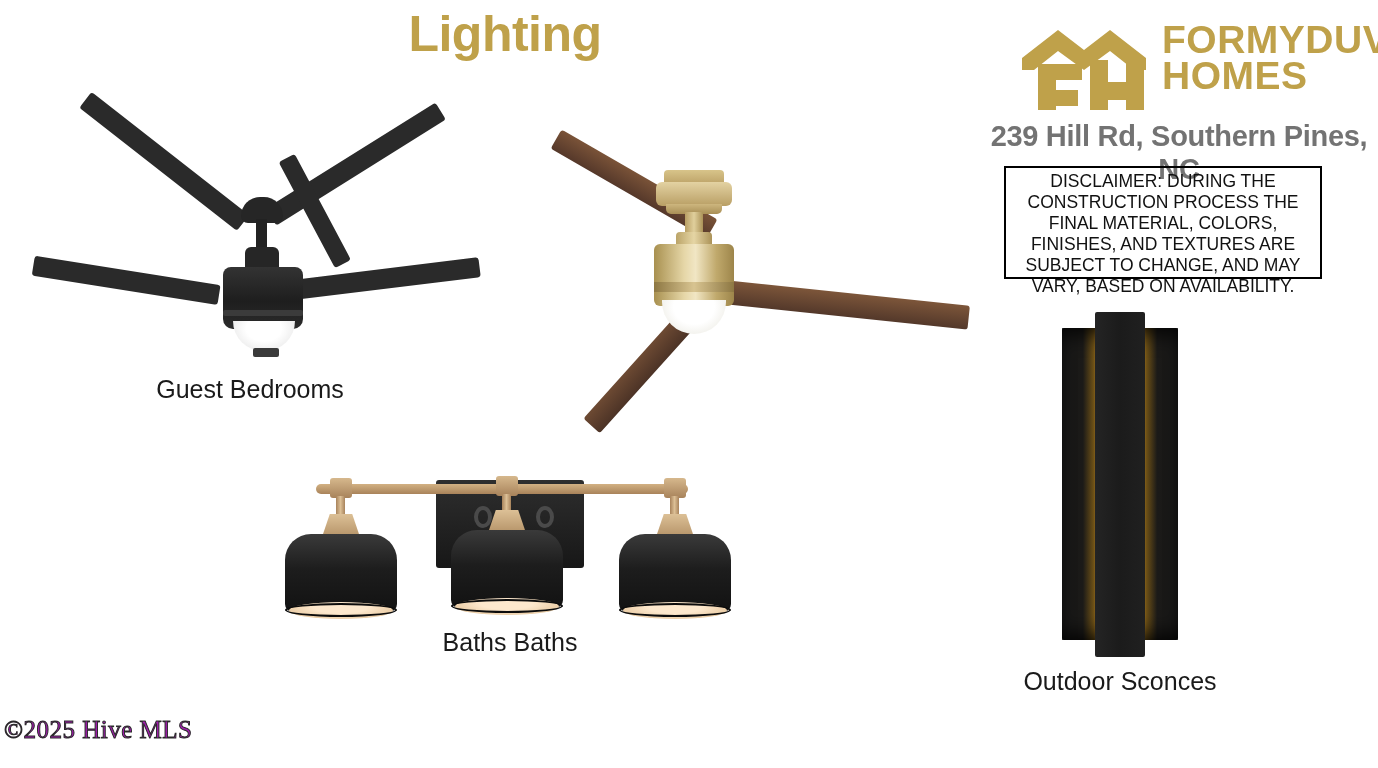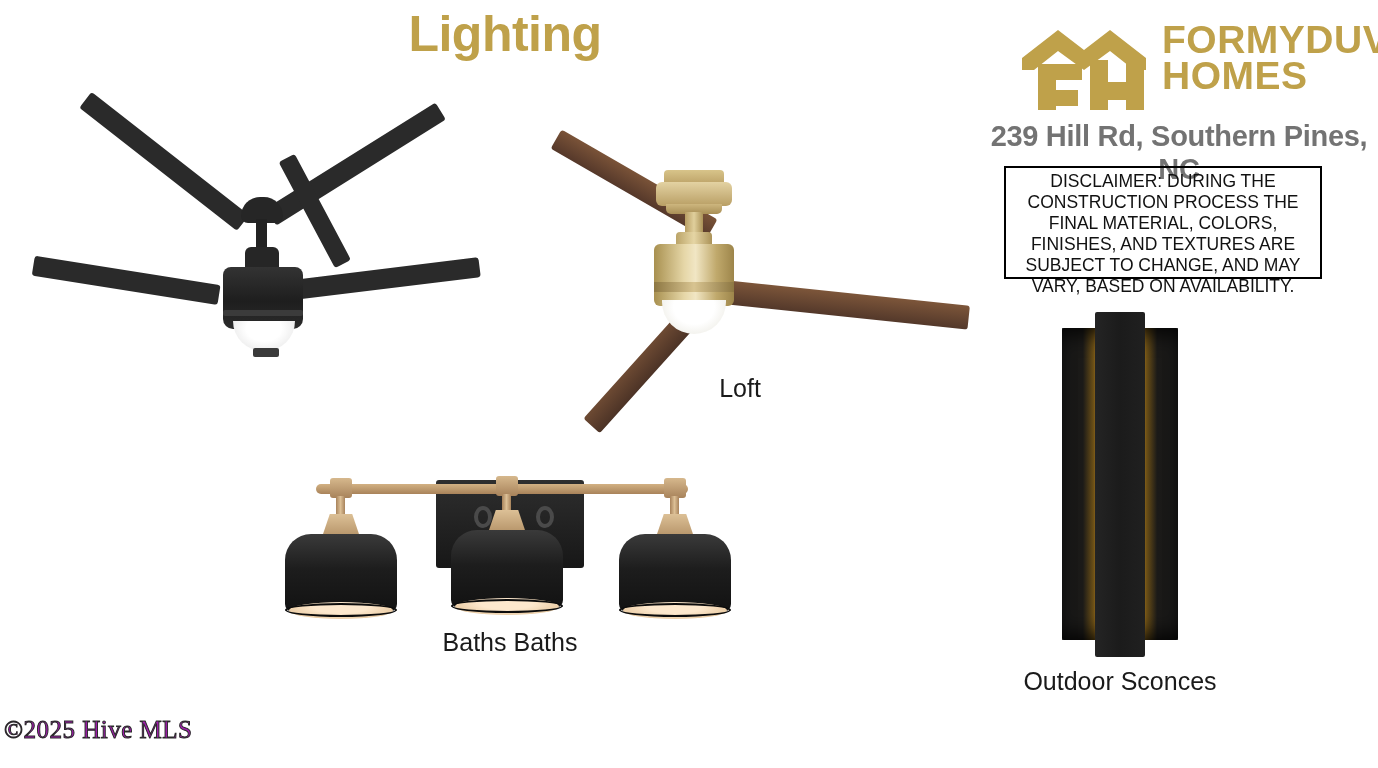--- a/index.html
+++ b/index.html
@@ -248,35 +248,35 @@
     <div class="bf-blade" style="left:260px;top:96px;  width:196px; height:20px; transform:rotate(-7deg); transform-origin:0% 50%;"></div>
     <div class="bf-blade" style="left:198px;top:70px;  width:120px; height:18px; transform:rotate(62deg); transform-origin:100% 50%;"></div>
     <div class="bf-canopy"></div>
     <div class="bf-downrod"></div>
     <div class="bf-yoke"></div>
     <div class="bf-motor"></div>
     <div class="bf-motor-band"></div>
     <div class="bf-light"></div>
     <div class="bf-pull"></div>
   </div>
+  <div class="caption cap-bedrooms">Guest Bedrooms</div>
 
   <div class="product" id="fan-brass">
     <div class="gf-blade" style="left:4px;  top:58px;  width:180px; height:22px; transform:rotate(30deg);  transform-origin:100% 50%; background:linear-gradient(180deg,#7a5338,#55382a);"></div>
     <div class="gf-blade" style="left:8px;  top:130px; width:168px; height:22px; transform:rotate(-48deg); transform-origin:100% 50%; background:linear-gradient(180deg,#6d4a33,#4c3326);"></div>
     <div class="gf-blade" style="left:196px;top:120px; width:246px; height:24px; transform:rotate(6deg);   transform-origin:0% 50%;   background:linear-gradient(180deg,#7d563a,#53382a);"></div>
     <div class="gf-canopy"></div>
     <div class="gf-canopy2"></div>
     <div class="gf-canopy3"></div>
     <div class="gf-rod"></div>
     <div class="gf-neck"></div>
     <div class="gf-motor"></div>
     <div class="gf-band"></div>
     <div class="gf-light"></div>
   </div>
-  <div class="caption cap-loft">Loft</div>
 
   <div class="product" id="vanity">
     <div class="vn-backplate"></div>
     <div class="vn-loop" style="left:206px; top:44px;"></div>
     <div class="vn-loop" style="left:268px; top:44px;"></div>
     <div class="vn-bar"></div>
 
     <div class="vn-knob" style="left:62px;  top:16px;"></div>
     <div class="vn-knob" style="left:228px; top:14px;"></div>
     <div class="vn-knob" style="left:396px; top:16px;"></div>

